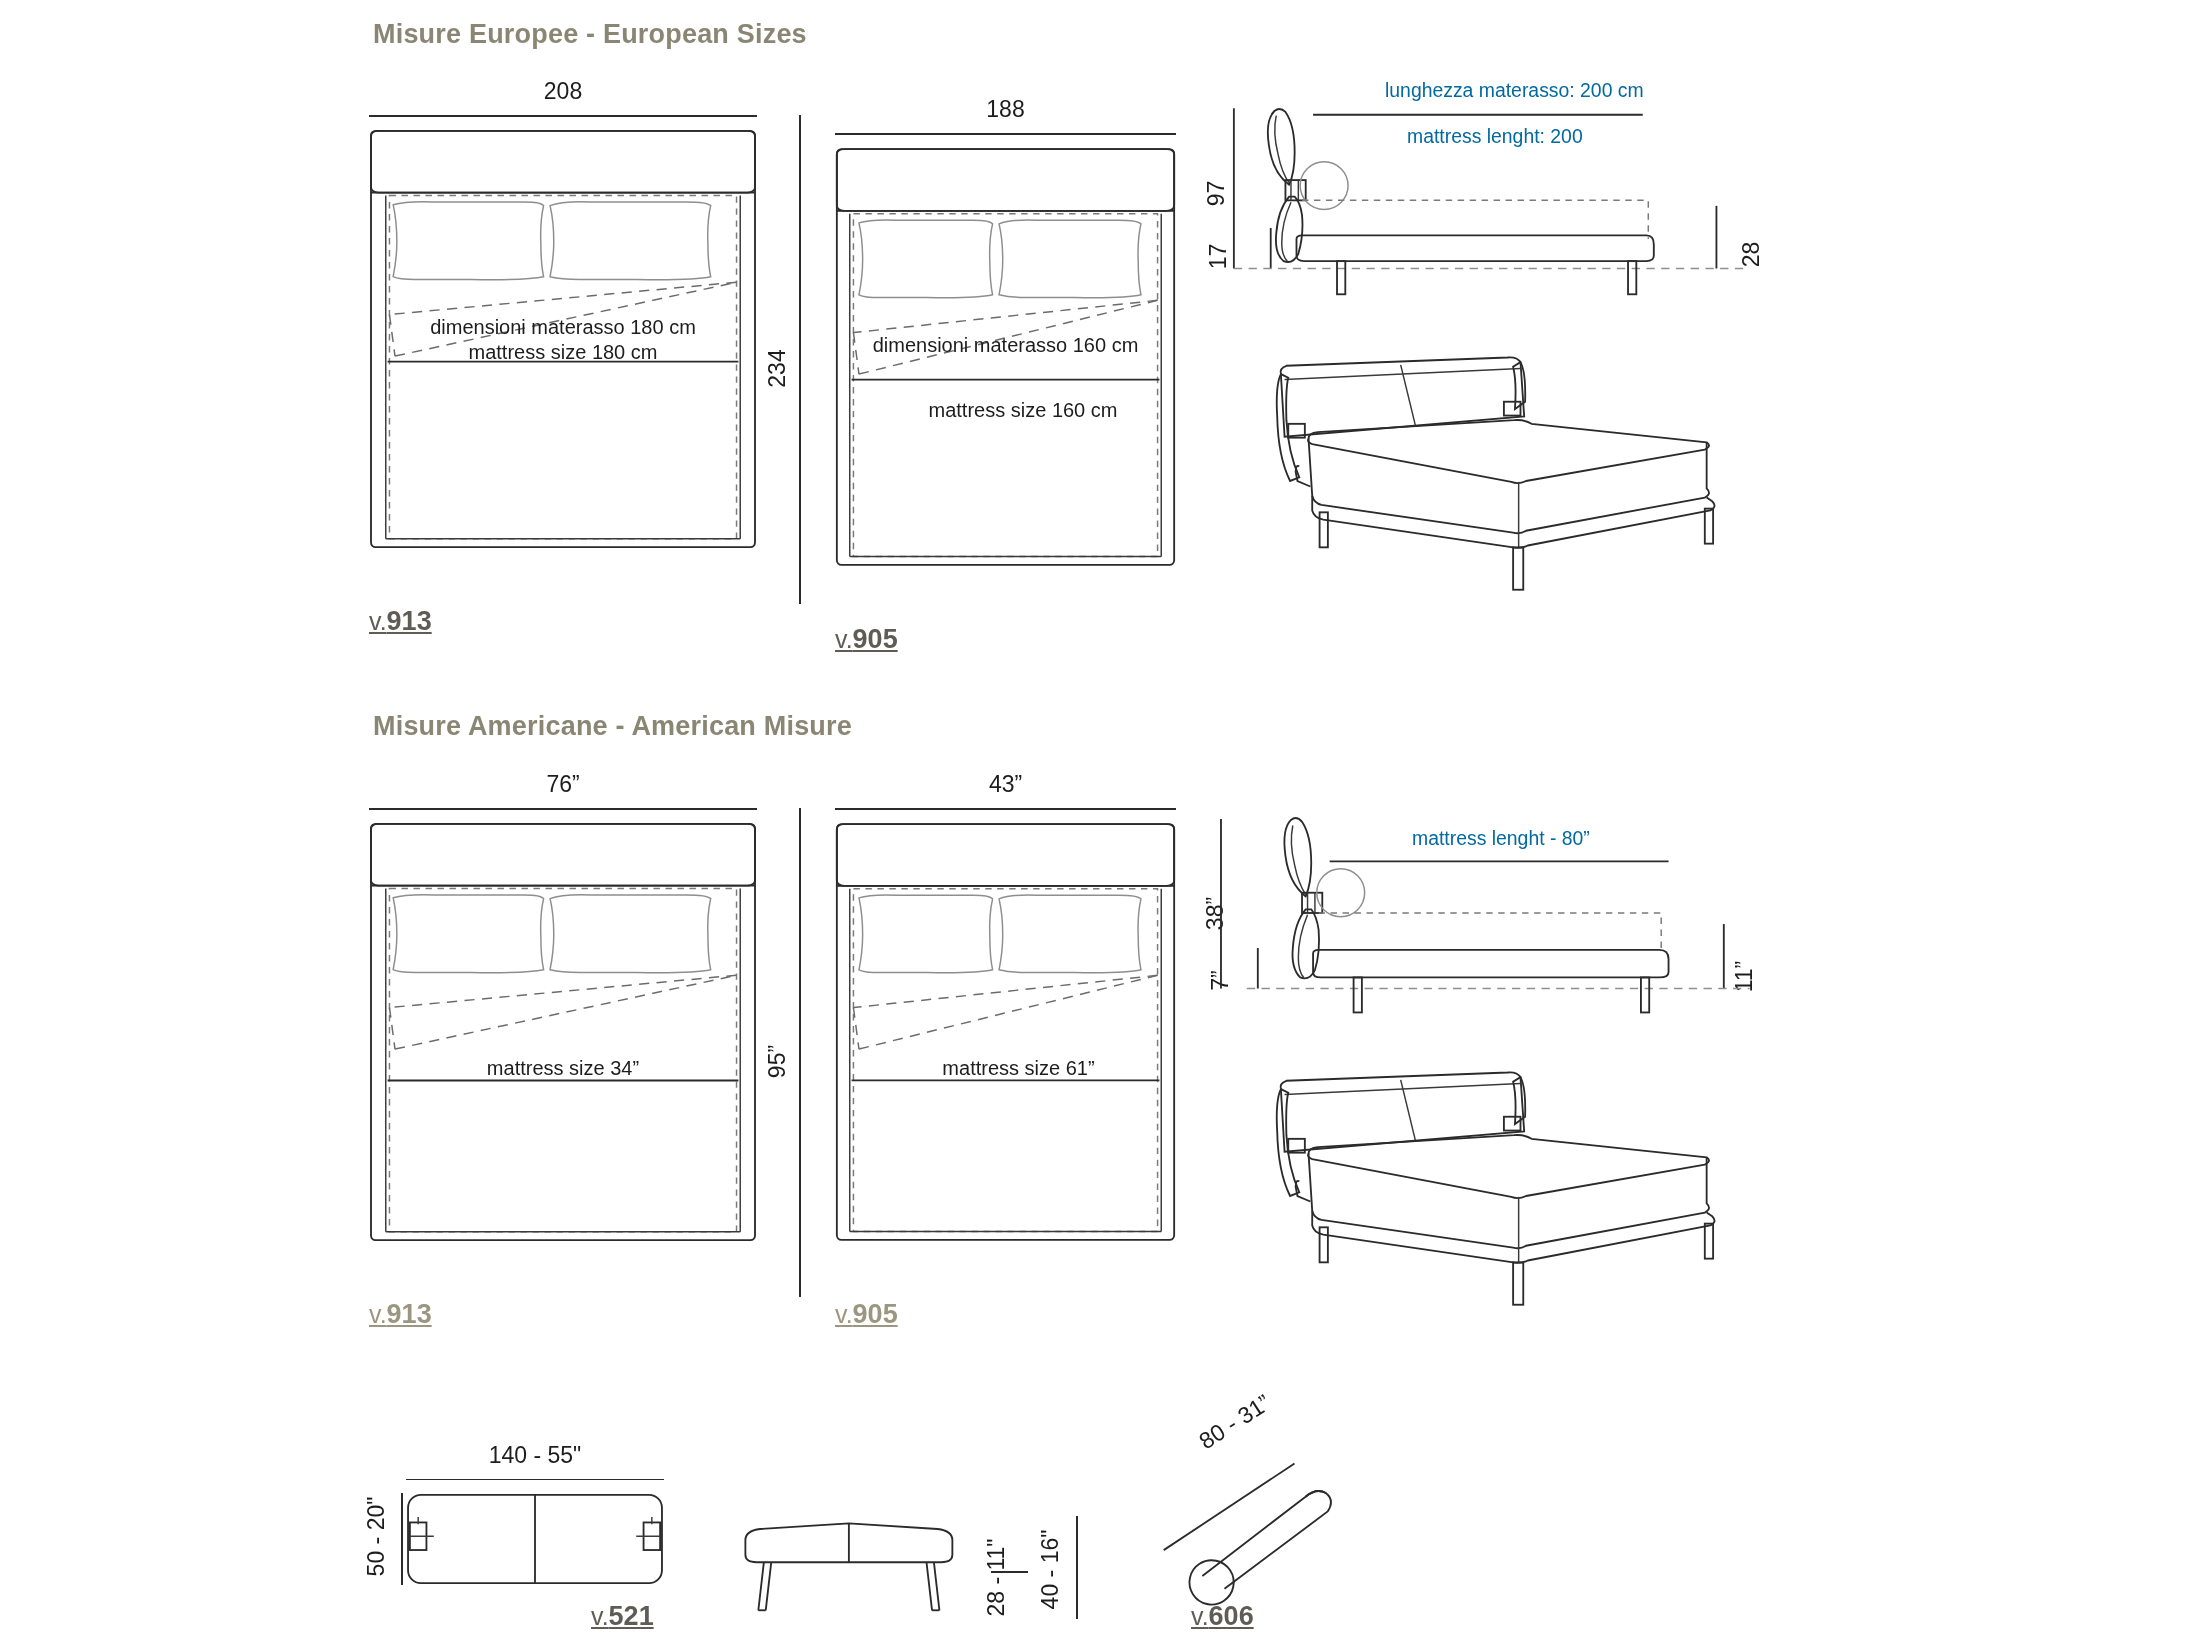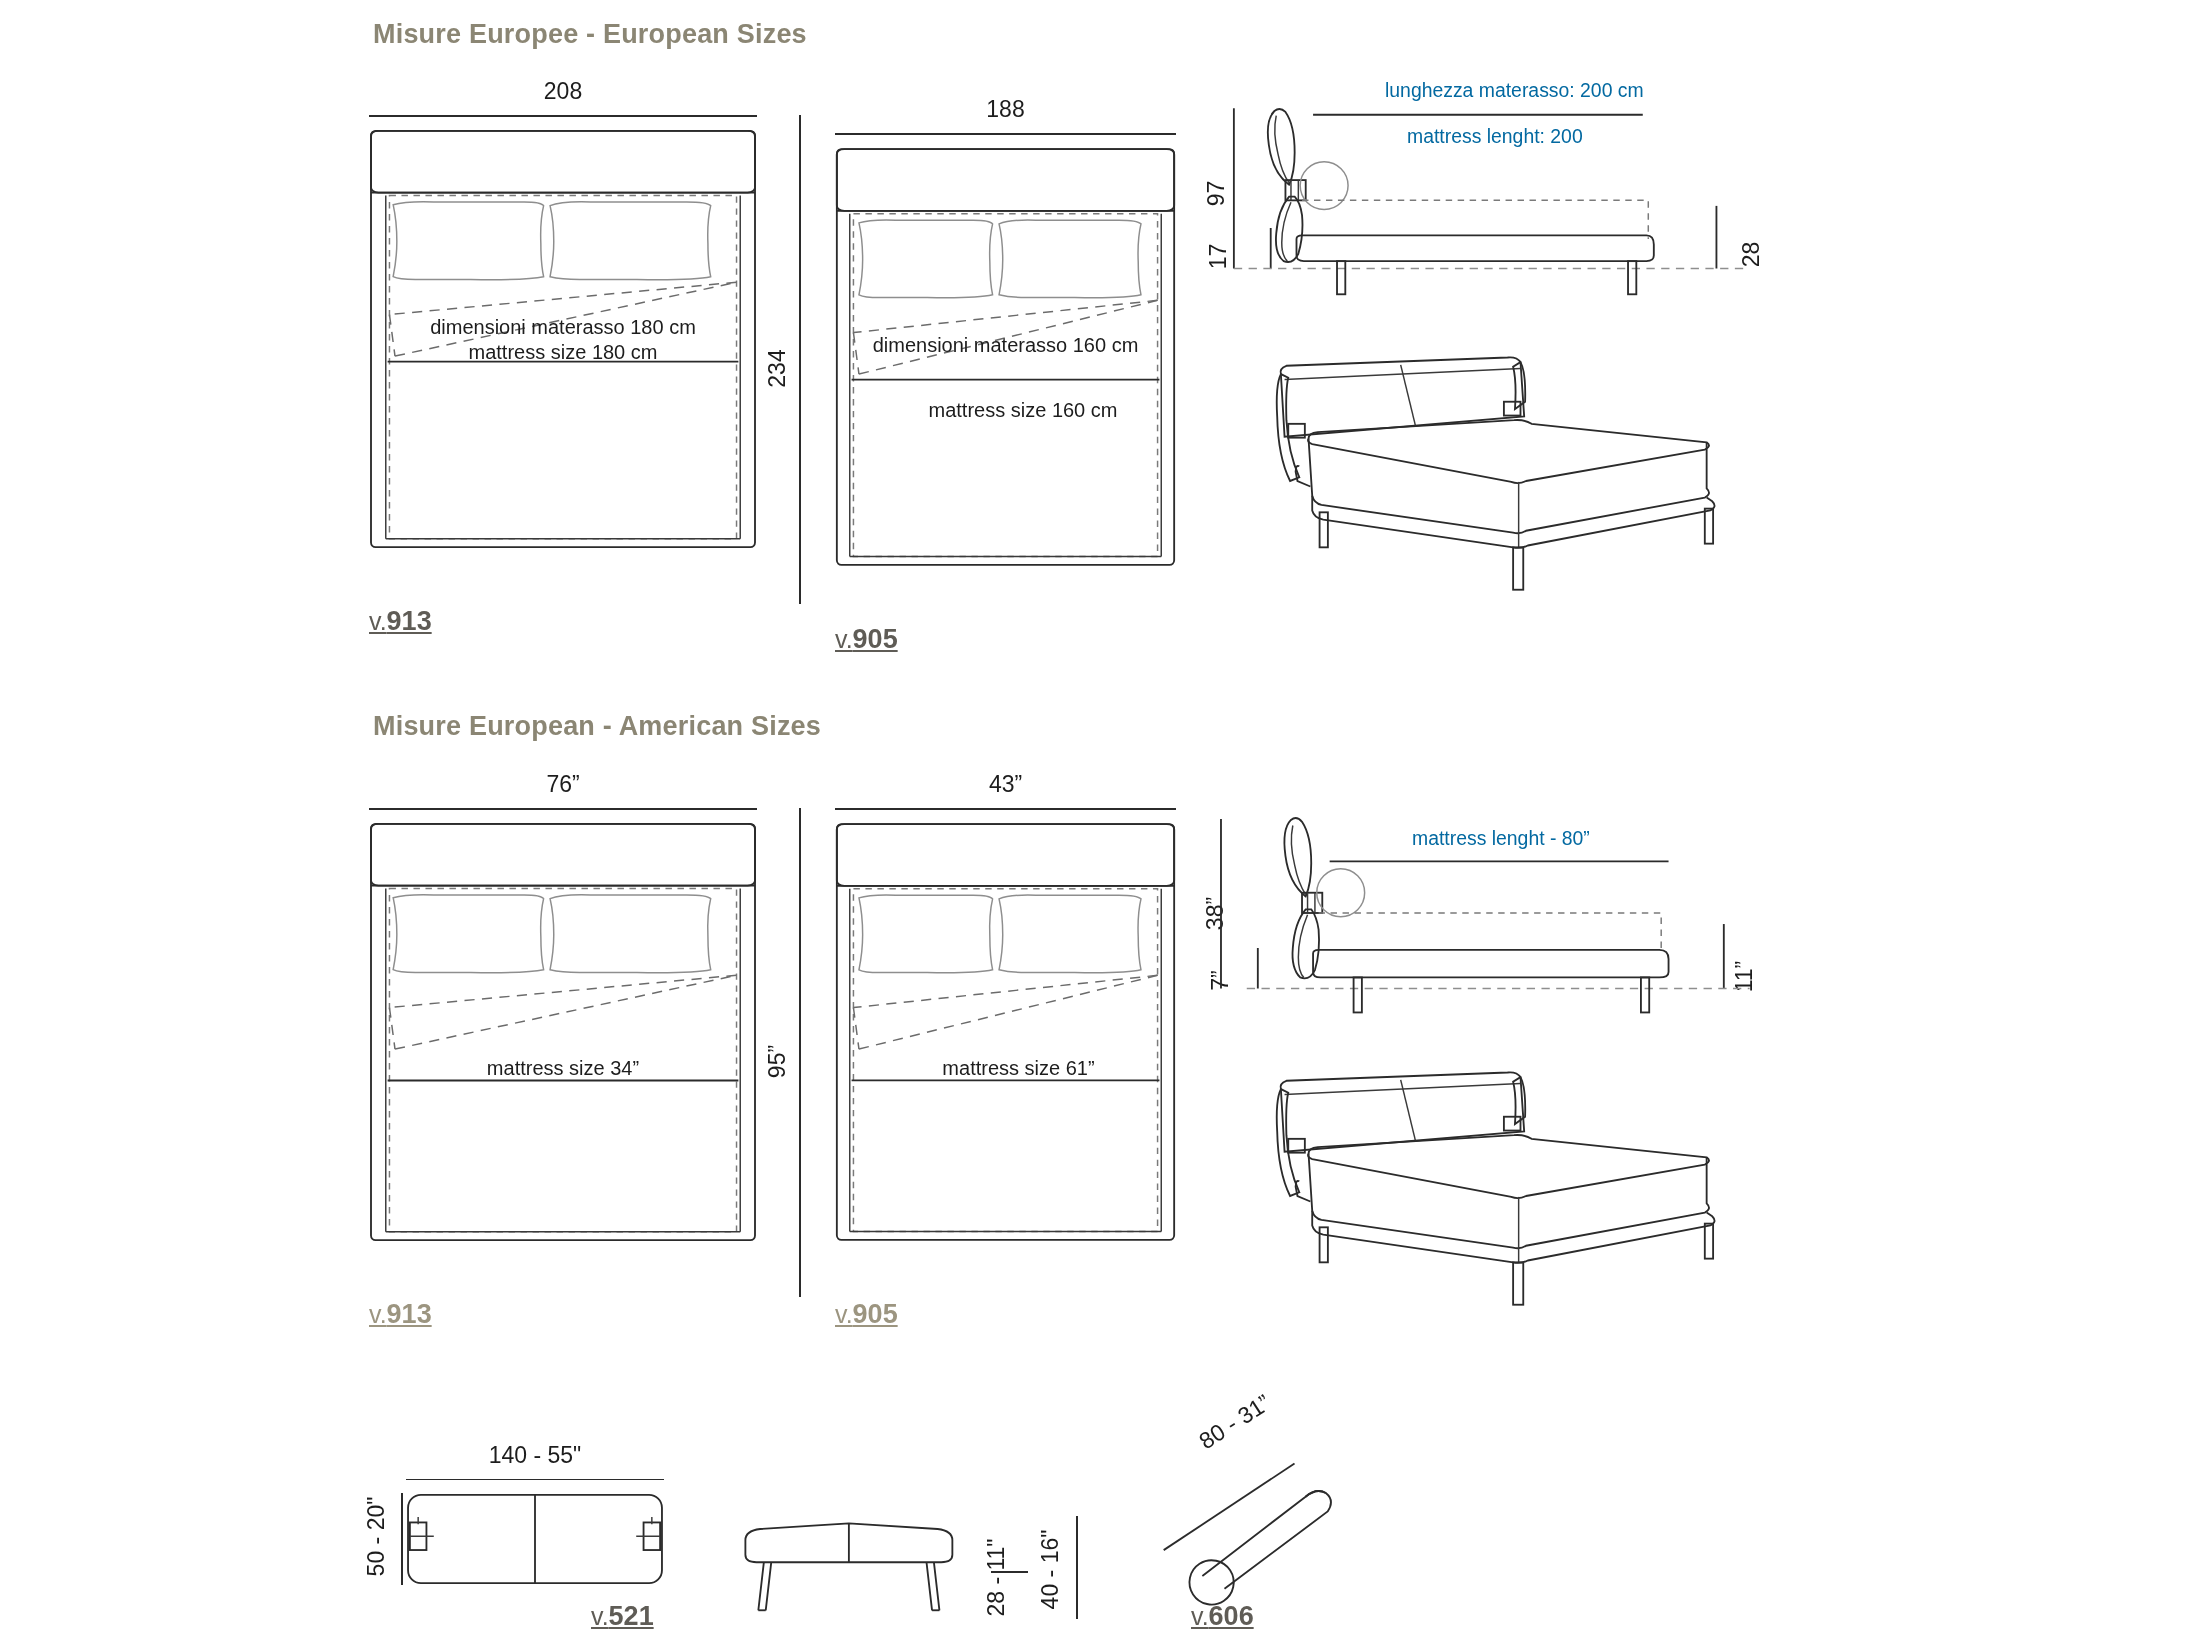--- a/index.html
+++ b/index.html
@@ -179,21 +179,21 @@
 
   <path class="st" d="M52 150 Q48 148 48 156 L50 166 L64 172"></path>
   <path class="st" d="M66 182 L66 198 Q68 206 78 208 L284 238 Q292 240 300 236 L498 198 Q506 194 500 188 L494 184"></path>
   <line class="st-thin" x1="290" y1="222" x2="290" y2="238"></line>
 
   <rect class="st" x="74" y="200" width="9" height="38"></rect>
   <rect class="st" x="284" y="238" width="11" height="46"></rect>
   <rect class="st" x="492" y="196" width="9" height="38"></rect>
 </svg>
 
-<div class="abs section-title" style="left:373px;top:711px;">Misure European - American Sizes</div>
+<div class="abs section-title" style="left:373px;top:711px;">Misure Americane - American Misure</div>
 
 <div class="abs" style="left:369px;top:771px;width:388px;height:471px;">
 
   <div class="abs dim" style="left:0;top:0;width:388px;">76”</div>
   <div class="abs hline" style="left:0;top:37px;width:388px;"></div>
 
   <svg class="abs" style="left:0;top:51px;" width="388" height="420" viewBox="0 0 420 455">
     <rect class="st" x="2" y="2" width="416" height="451" rx="5"></rect>
     <path class="st" d="M2 8 Q2 2 10 2 L410 2 Q418 2 418 8 L418 63 Q418 68 410 69 L10 69 Q2 68 2 63 Z"></path>
     <line class="st" x1="2" y1="69" x2="418" y2="69"></line>

